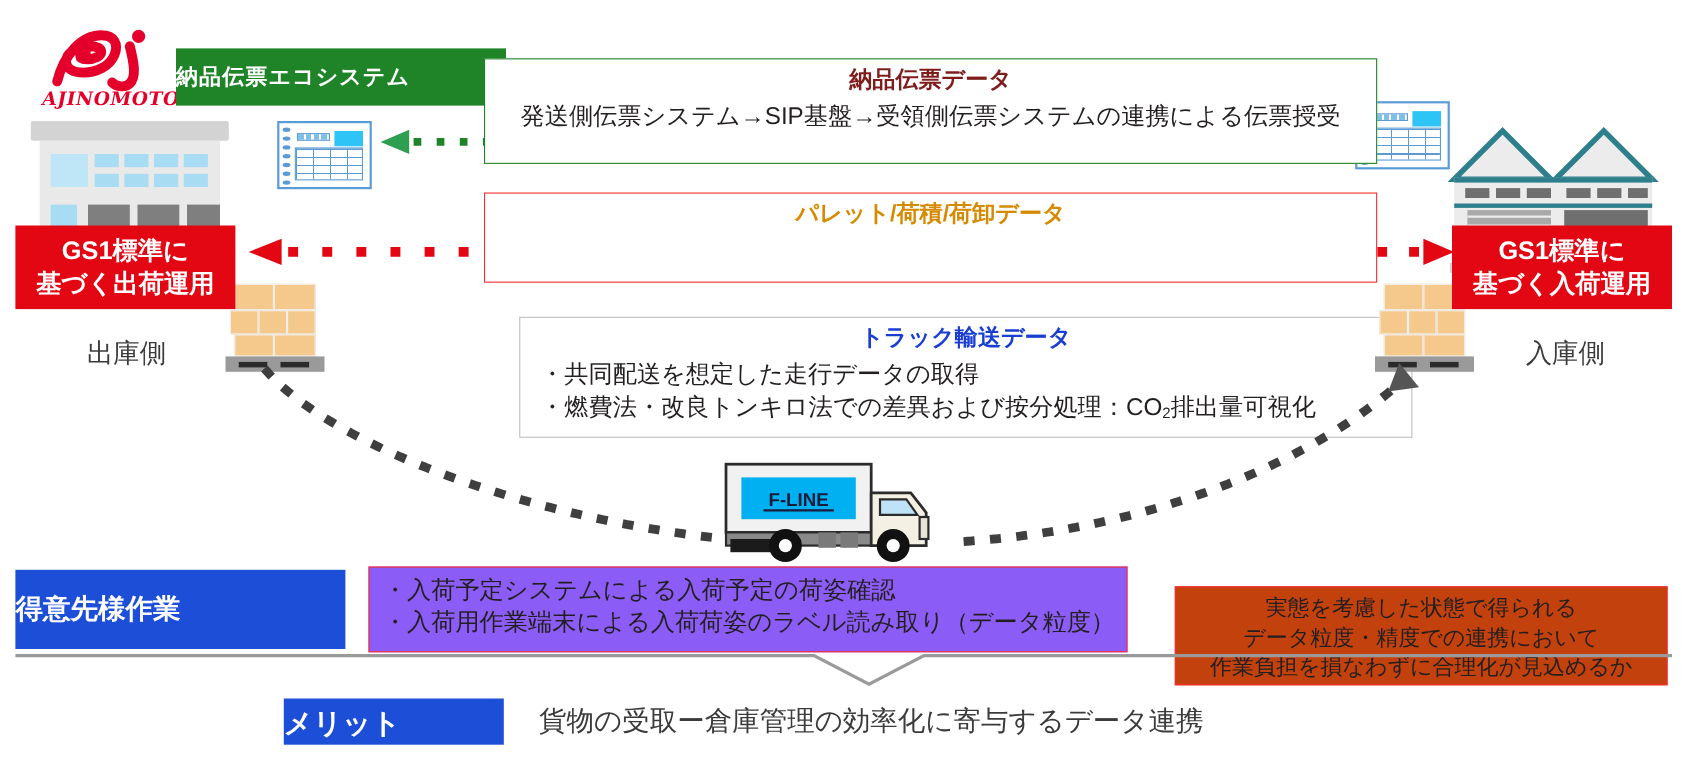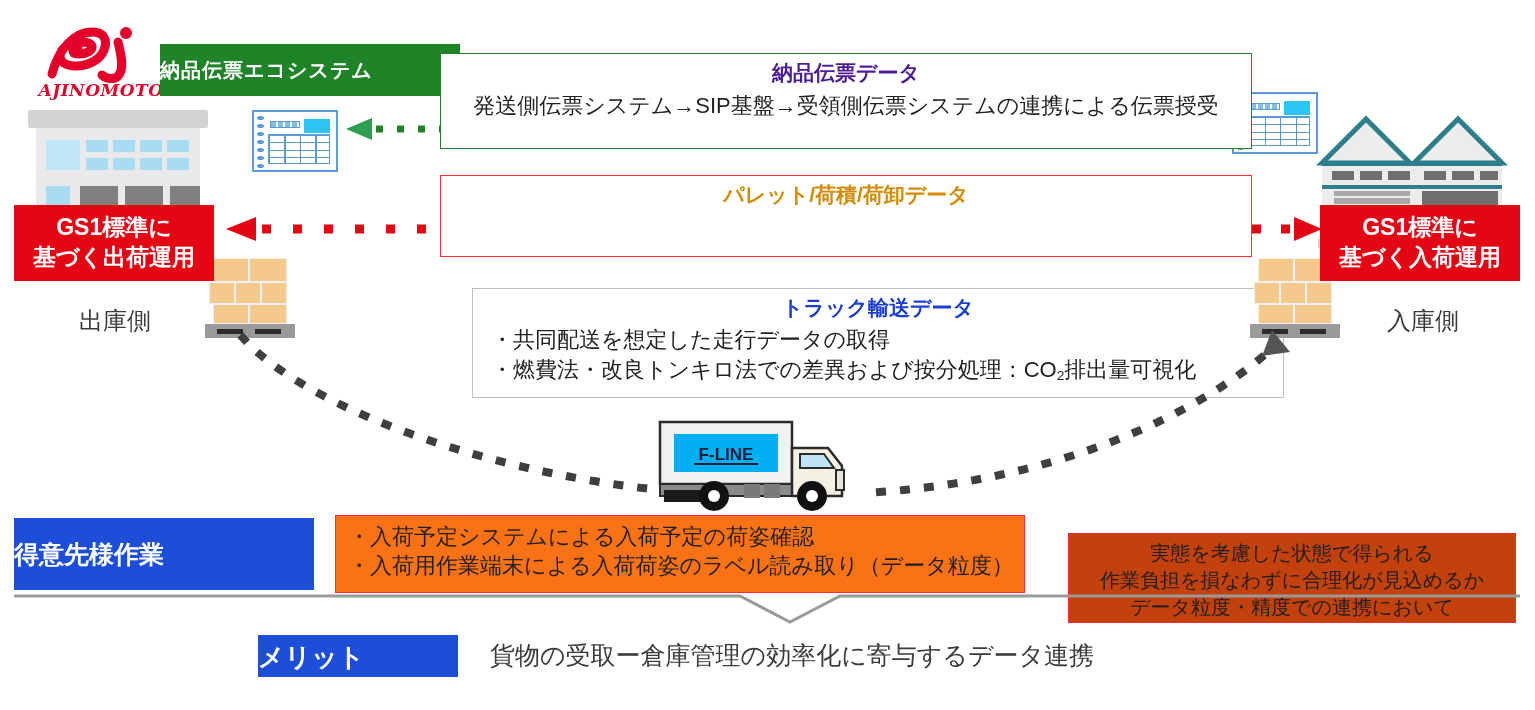--- a/index.html
+++ b/index.html
@@ -17,21 +17,21 @@
   
   #eco-chip{left:160px;top:44px;width:300px;height:52px;background:#1e8427;}
   #eco-chip span{display:block;width:100%;height:100%;line-height:52px;text-align:left;
       color:#fff;font-size:20px;font-weight:bold;letter-spacing:1px;}
 
   
   .infobox{background:#fff;box-sizing:border-box;}
   .infobox .ttl{text-align:center;font-weight:bold;font-size:21px;line-height:1.25;}
   .infobox .bdy{font-size:22px;line-height:1.34;}
   #box-green{left:440px;top:53px;width:812px;height:96px;border:1.6px solid #1e8427;}
-  #box-green .ttl{color:#4c1d95;margin-top:6px;}
+  #box-green .ttl{color:#7f1d1d;margin-top:6px;}
   #box-green .bdy{text-align:center;margin-top:5px;white-space:nowrap;}
   #box-red{left:440px;top:175px;width:812px;height:82px;border:1.6px solid #fa2b30;}
   #box-red .ttl{color:#d68a00;margin-top:6px;}
   #box-red .bdy{text-align:center;margin-top:4px;}
   #box-gray{left:440px;top:288px;width:812px;height:110px;border:1.4px solid #bfbfbf;margin-left:32px;}
   #box-gray .ttl{color:#1a3ed2;margin-top:6px;}
   #box-gray .bdy{margin:4px 0 0 18px;}
   #box-gray .bdy div{white-space:nowrap;}
   sub{font-size:.62em;vertical-align:-.25em;}
 
@@ -76,21 +76,21 @@
   #doc-left{left:252px;top:110px;}
   #doc-right{left:1232px;top:92px;}
 
   
   #truck{left:650px;top:418px;width:230px;height:92px;}
 
   
   .bluechip{background:#1d4ed8;color:#fff;font-weight:bold;}
   #chip-cust{left:14px;top:518px;width:300px;height:72px;font-size:25px;line-height:72px;}
   #box-cust{left:335px;top:515px;width:690px;height:78px;border:1.6px solid #fa2b30;
-      box-sizing:border-box;background:#f97316;}
+      box-sizing:border-box;background:#8b5cf6;}
   #box-cust .bdy{font-size:22px;line-height:1.34;margin:6px 0 0 12px;}
   #box-cust .bdy div{white-space:nowrap;}
   #box-note{left:1068px;top:533px;width:448px;height:90px;border:1.6px solid #fa2b30;
       box-sizing:border-box;background:#c2410c;text-align:center;font-size:20px;line-height:1.36;padding-top:6px;}
   #chip-merit{left:258px;top:635px;width:200px;height:42px;font-size:26px;line-height:45px;}
   #merit-text{left:490px;top:639px;font-size:25px;color:#3b3b3b;white-space:nowrap;}
 
   svg{display:block;overflow:visible;}
 </style>
 </head>
@@ -288,22 +288,22 @@
 
 <div class="abs bluechip" id="chip-cust">得意先様作業</div>
 <div class="abs" id="box-cust">
   <div class="bdy">
     <div>・入荷予定システムによる入荷予定の荷姿確認</div>
     <div>・入荷用作業端末による入荷荷姿のラベル読み取り（データ粒度）</div>
   </div>
 </div>
 <div class="abs" id="box-note">
   <div>実態を考慮した状態で得られる</div>
+  <div>データ粒度・精度での連携において</div>
   <div>作業負担を損なわずに合理化が見込めるか</div>
-  <div>データ粒度・精度での連携において</div>
 </div>
 
 <svg class="abs" style="left:0;top:588px;" width="1535" height="40" aria-hidden="true">
   <path d="M14,8 L740,8 L790,34 L840,8 L1520,8" fill="none" stroke="#9a9a9a" stroke-width="3"></path>
 </svg>
 
 <div class="abs bluechip" id="chip-merit">メリット</div>
 <div class="abs" id="merit-text">貨物の受取ー倉庫管理の効率化に寄与するデータ連携</div>
 
 </body></html>

